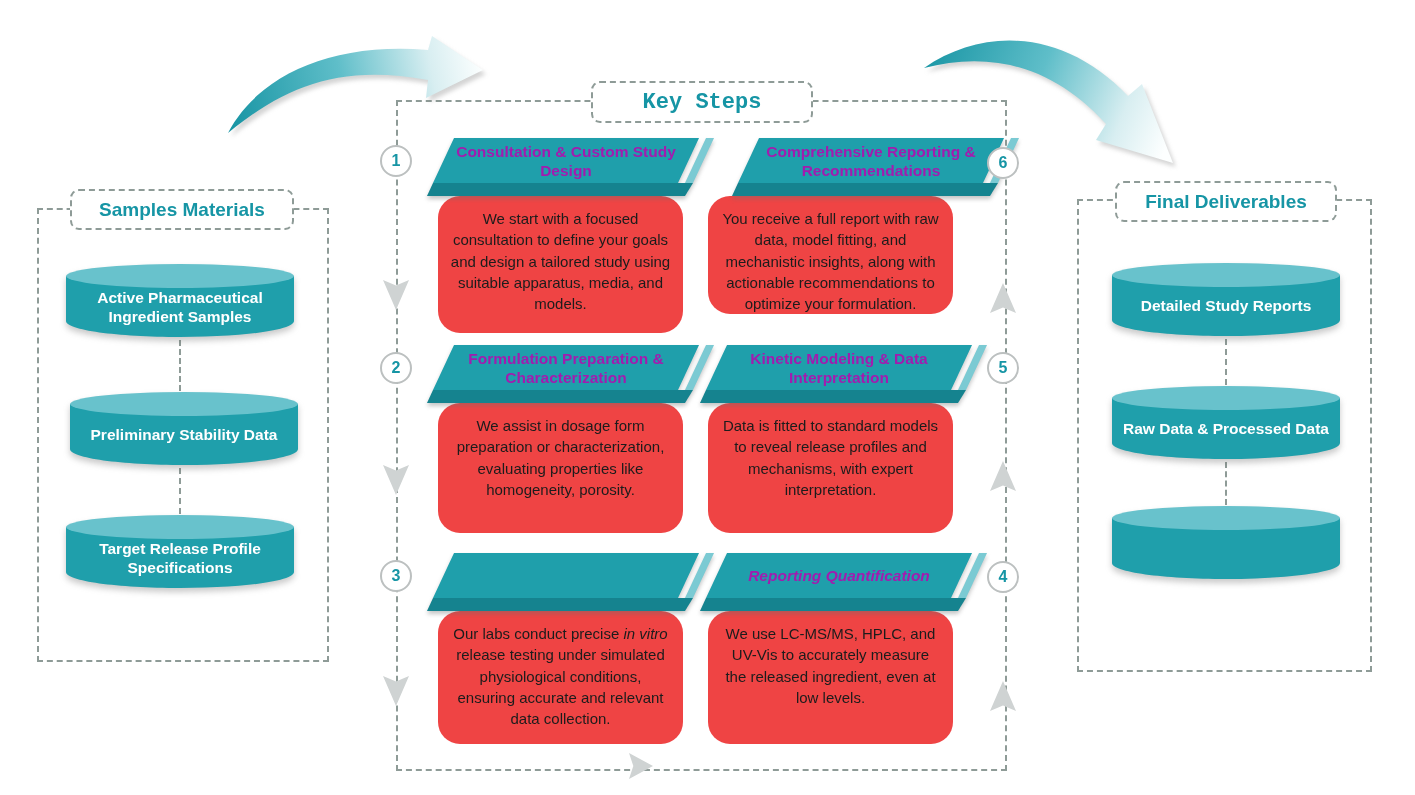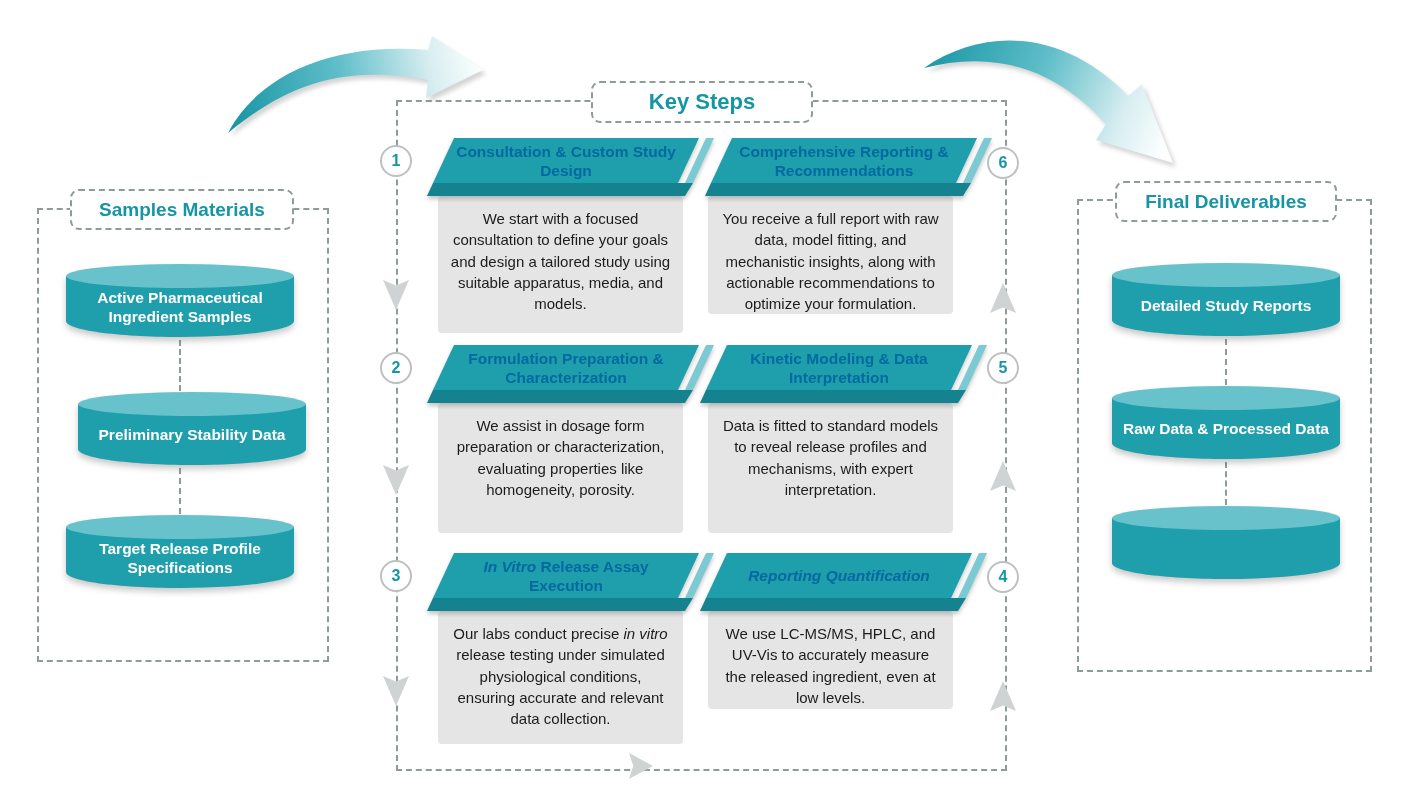--- a/index.html
+++ b/index.html
@@ -11,22 +11,22 @@
              font-weight:bold;z-index:5;}
   .t-md{font-size:19px;}
   .t-lg{font-size:22px;}
   .cyl{position:absolute;width:232px;height:76px;filter:drop-shadow(0 4px 3px rgba(100,100,100,.35));z-index:2;}
   .cyl svg{position:absolute;left:0;top:0;}
   .cyl .lbl{position:absolute;left:8px;right:8px;top:16px;bottom:4px;display:flex;align-items:center;
             justify-content:center;text-align:center;color:#fff;font-weight:bold;font-size:15.5px;line-height:1.25;}
   .vdash{position:absolute;width:0;border-left:2px dashed #8E9B97;z-index:1;}
   .step-hdr{position:absolute;width:292px;height:60px;filter:drop-shadow(0 3px 2px rgba(110,110,110,.4));z-index:3;}
   .step-hdr .htxt{position:absolute;left:26px;top:0;width:232px;height:46px;display:flex;align-items:center;
-                  justify-content:center;text-align:center;color:#0369a1;font-weight:bold;font-size:15.5px;line-height:1.25;}
-  .step-body{position:absolute;width:245px;background:#e5e5e5;border-radius:4px;box-sizing:border-box;
+                  justify-content:center;text-align:center;color:#a21caf;font-weight:bold;font-size:15.5px;line-height:1.25;}
+  .step-body{position:absolute;width:245px;background:#ef4444;border-radius:22px;box-sizing:border-box;
              padding:12px 12px 8px 12px;z-index:2;}
   .btxt{color:#1c1c1c;font-size:15px;line-height:1.42;text-align:center;}
   .num-circle{position:absolute;width:32px;height:32px;border-radius:50%;background:#fff;
               border:2px solid #bcc0c0;box-sizing:border-box;display:flex;align-items:center;justify-content:center;
               color:#1695A5;font-weight:bold;font-size:16px;z-index:4;}
   .arr{position:absolute;background:#cfd3d3;z-index:2;}
   .arr-down{width:26px;height:30px;clip-path:polygon(0 0,50% 18%,100% 0,50% 100%);}
   .arr-up{width:26px;height:30px;clip-path:polygon(50% 0,100% 100%,50% 82%,0 100%);}
   .arr-right{width:24px;height:26px;clip-path:polygon(0 0,18% 50%,0 100%,100% 50%);}
   .it{font-style:italic;}
@@ -74,36 +74,36 @@
     <span>Samples Materials</span>
   </div>
 
   <div class="cyl" style="left:64px;top:263px;">
     <svg width="232" height="76" viewBox="0 0 232 76">
         <use href="#cyl-shape"></use>
       </svg>
     <div class="lbl">Active Pharmaceutical Ingredient Samples</div>
   </div>
   <div class="vdash" style="left:179px;top:340px;height:51px;"></div>
-  <div class="cyl" style="left:76px;top:391px;">
+  <div class="cyl" style="left:68px;top:391px;">
     <svg width="232" height="76" viewBox="0 0 232 76">
         <use href="#cyl-shape"></use>
       </svg>
     <div class="lbl">Preliminary Stability Data</div>
   </div>
   <div class="vdash" style="left:179px;top:468px;height:46px;"></div>
   <div class="cyl" style="left:64px;top:514px;">
     <svg width="232" height="76" viewBox="0 0 232 76">
         <use href="#cyl-shape"></use>
       </svg>
     <div class="lbl">Target Release Profile Specifications</div>
   </div>
 
   <div class="dash-box" style="left:396px;top:100px;width:607px;height:667px;"></div>
-  <div class="title-box t-lg" style="left:591px;top:81px;width:218px;height:38px;">
+  <div class="title-box t-lg" style="left:591px;top:81px;width:218px;height:38px;font-family:Liberation Mono, monospace;">
     <span>Key Steps</span>
   </div>
 
   <div class="num-circle" style="left:380px;top:145px;">
       <span>1</span>
     </div>
   <div class="num-circle" style="left:380px;top:352px;">
       <span>2</span>
     </div>
   <div class="num-circle" style="left:380px;top:560px;">
@@ -132,21 +132,21 @@
         <use href="#hdr-shape"></use>
       </svg>
     <div class="htxt">
       <span><span>Consultation &amp; Custom Study Design</span><span class="it"></span><span></span></span>
     </div>
   </div>
   <div class="step-body" style="left:438px;top:196px;height:137px;">
     <div class="btxt"><span>We start with a focused consultation to define your goals and design a tailored study using suitable apparatus, media, and models.</span><span class="it"></span><span></span></div>
   </div>
 
-  <div class="step-hdr" style="left:702px;top:138px;">
+  <div class="step-hdr" style="left:729px;top:138px;">
     <svg width="292" height="60" viewBox="0 0 292 60">
         <use href="#hdr-shape"></use>
       </svg>
     <div class="htxt">
       <span><span>Comprehensive Reporting &amp; Recommendations</span><span class="it"></span><span></span></span>
     </div>
   </div>
   <div class="step-body" style="left:708px;top:196px;height:118px;">
     <div class="btxt"><span>You receive a full report with raw data, model fitting, and mechanistic insights, along with actionable recommendations to optimize your formulation.</span><span class="it"></span><span></span></div>
   </div>
@@ -172,37 +172,34 @@
     </div>
   </div>
   <div class="step-body" style="left:708px;top:403px;height:130px;">
     <div class="btxt"><span>Data is fitted to standard models to reveal release profiles and mechanisms, with expert interpretation.</span><span class="it"></span><span></span></div>
   </div>
 
   <div class="step-hdr" style="left:424px;top:553px;">
     <svg width="292" height="60" viewBox="0 0 292 60">
         <use href="#hdr-shape"></use>
       </svg>
-    <div class="htxt">
-      <span><span></span><span class="it">In Vitro</span><span> Release Assay Execution</span></span>
-    </div>
   </div>
   <div class="step-body" style="left:438px;top:611px;height:133px;">
     <div class="btxt"><span>Our labs conduct precise </span><span class="it">in vitro</span><span> release testing under simulated physiological conditions, ensuring accurate and relevant data collection.</span></div>
   </div>
 
   <div class="step-hdr" style="left:697px;top:553px;">
     <svg width="292" height="60" viewBox="0 0 292 60">
         <use href="#hdr-shape"></use>
       </svg>
     <div class="htxt">
       <span><span></span><span class="it">Reporting Quantification</span><span></span></span>
     </div>
   </div>
-  <div class="step-body" style="left:708px;top:611px;height:98px;">
+  <div class="step-body" style="left:708px;top:611px;height:133px;">
     <div class="btxt"><span>We use LC-MS/MS, HPLC, and UV-Vis to accurately measure the released ingredient, even at low levels.</span><span class="it"></span><span></span></div>
   </div>
 
   <div class="dash-box" style="left:1077px;top:199px;width:291px;height:469px;"></div>
   <div class="title-box t-md" style="left:1115px;top:181px;width:218px;height:37px;">
     <span>Final Deliverables</span>
   </div>
 
   <div class="cyl" style="left:1110px;top:262px;">
     <svg width="232" height="76" viewBox="0 0 232 76">

